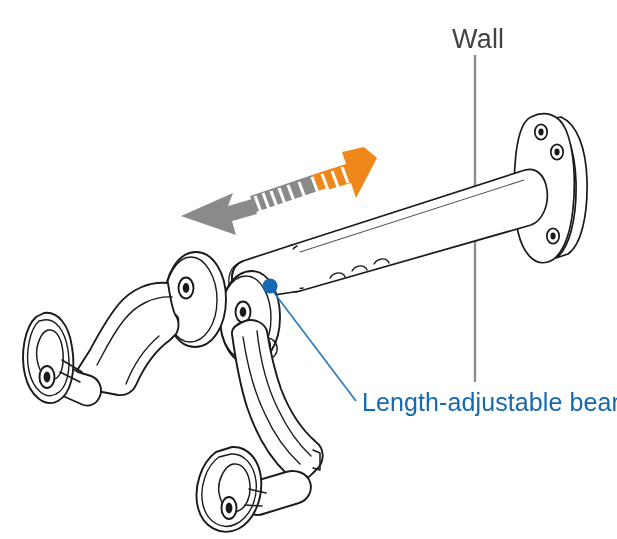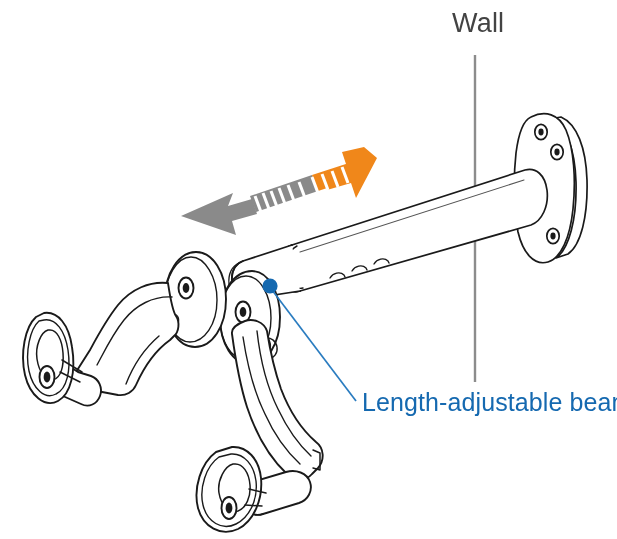--- a/index.html
+++ b/index.html
@@ -23,21 +23,21 @@
     top: 0;
     left: 0;
   }
   .lbl {
     position: absolute;
     white-space: nowrap;
     user-select: none;
   }
   #wall-label {
     left: 452px;
-    top: 8px;
+    top: 24px;
     font-size: 27px;
     color: #434343;
     letter-spacing: 0.2px;
     text-align: right;
   }
   #beam-label {
     left: 362px;
     top: 388px;
     font-size: 25px;
     color: #1569b0;

